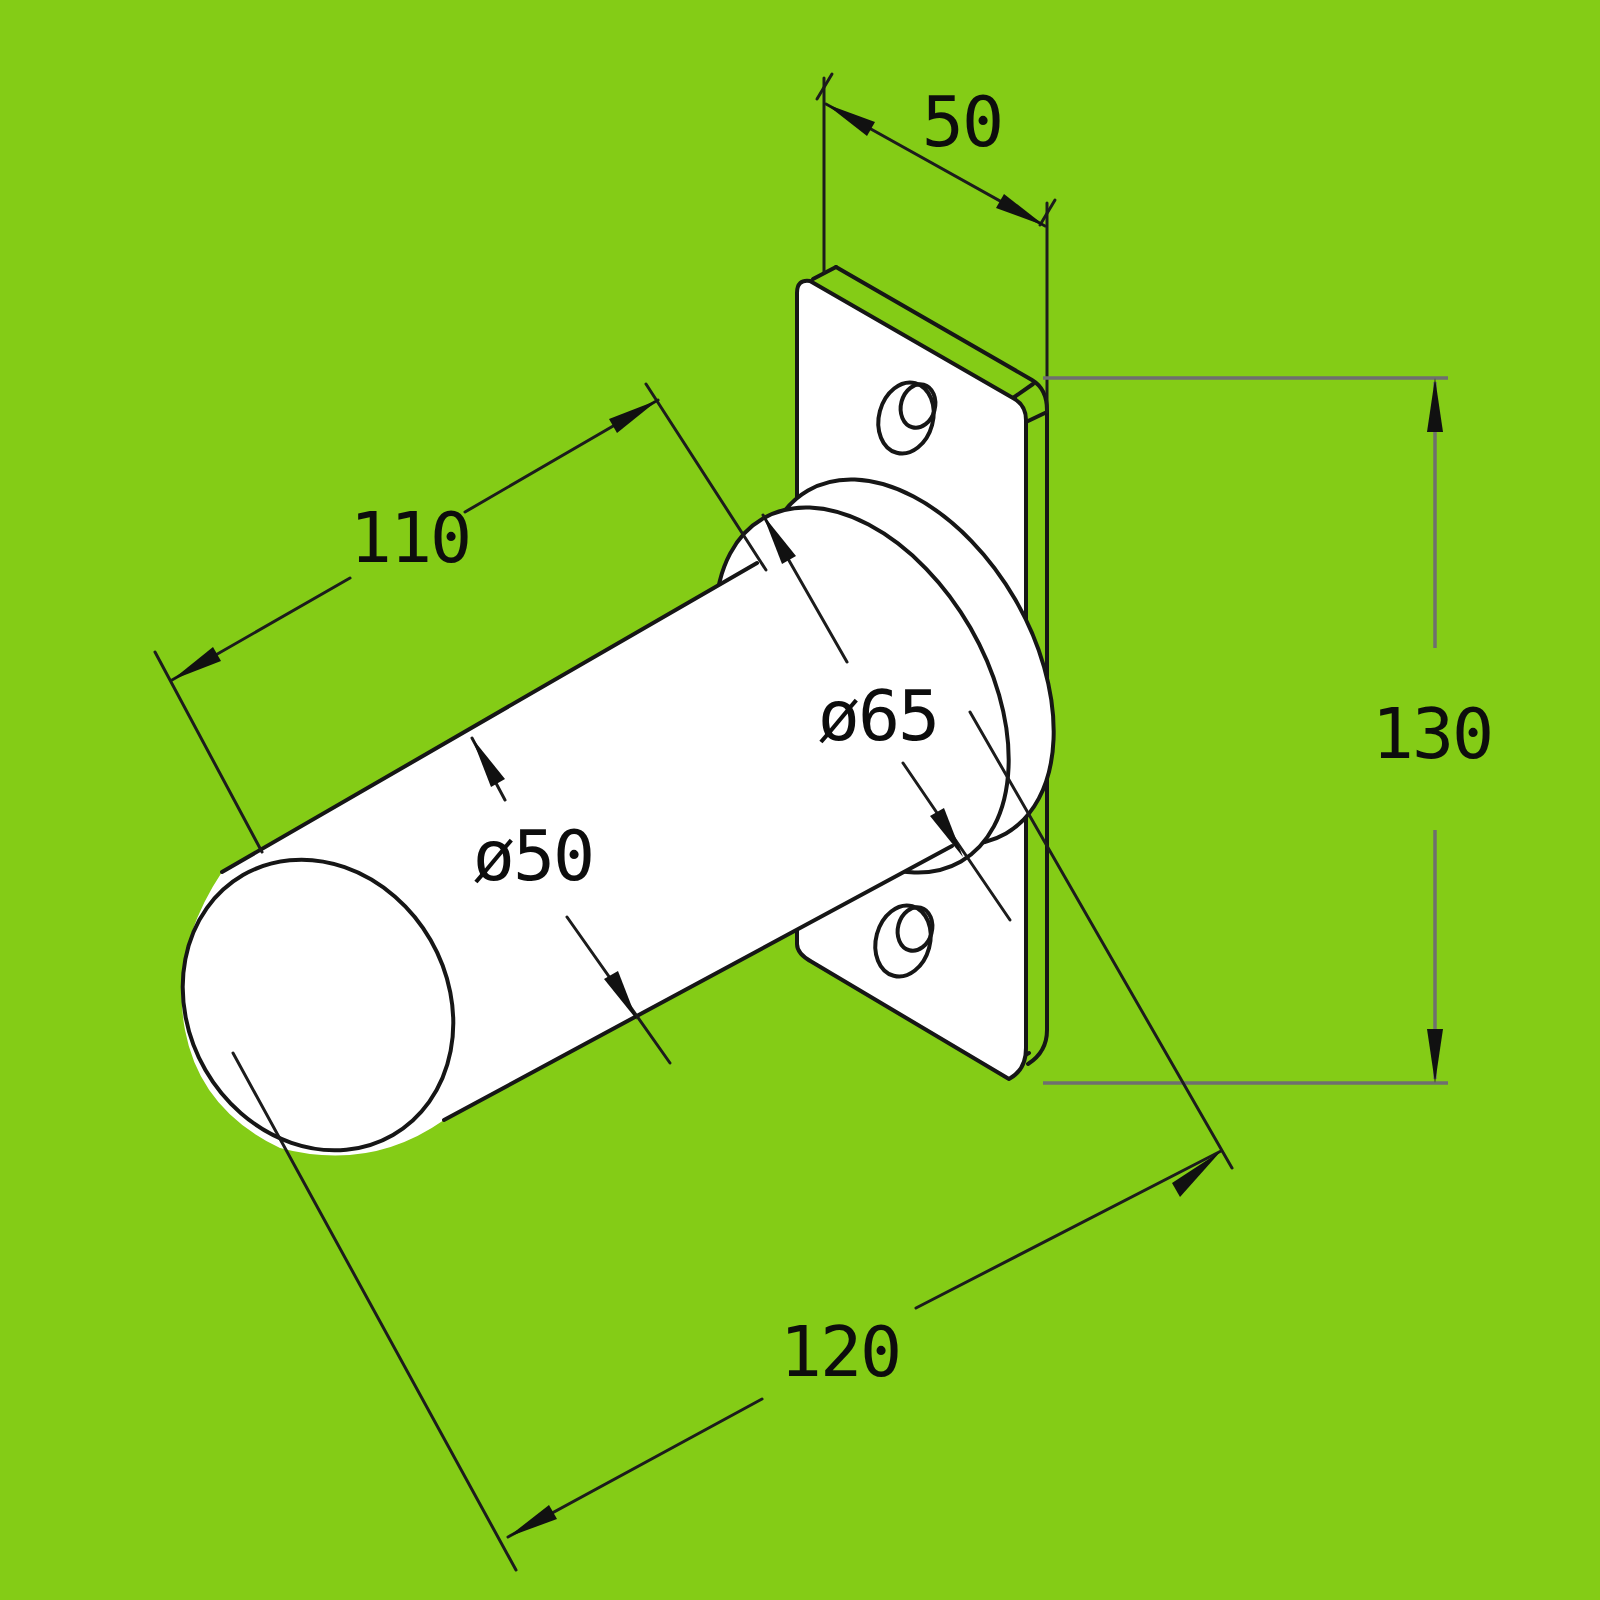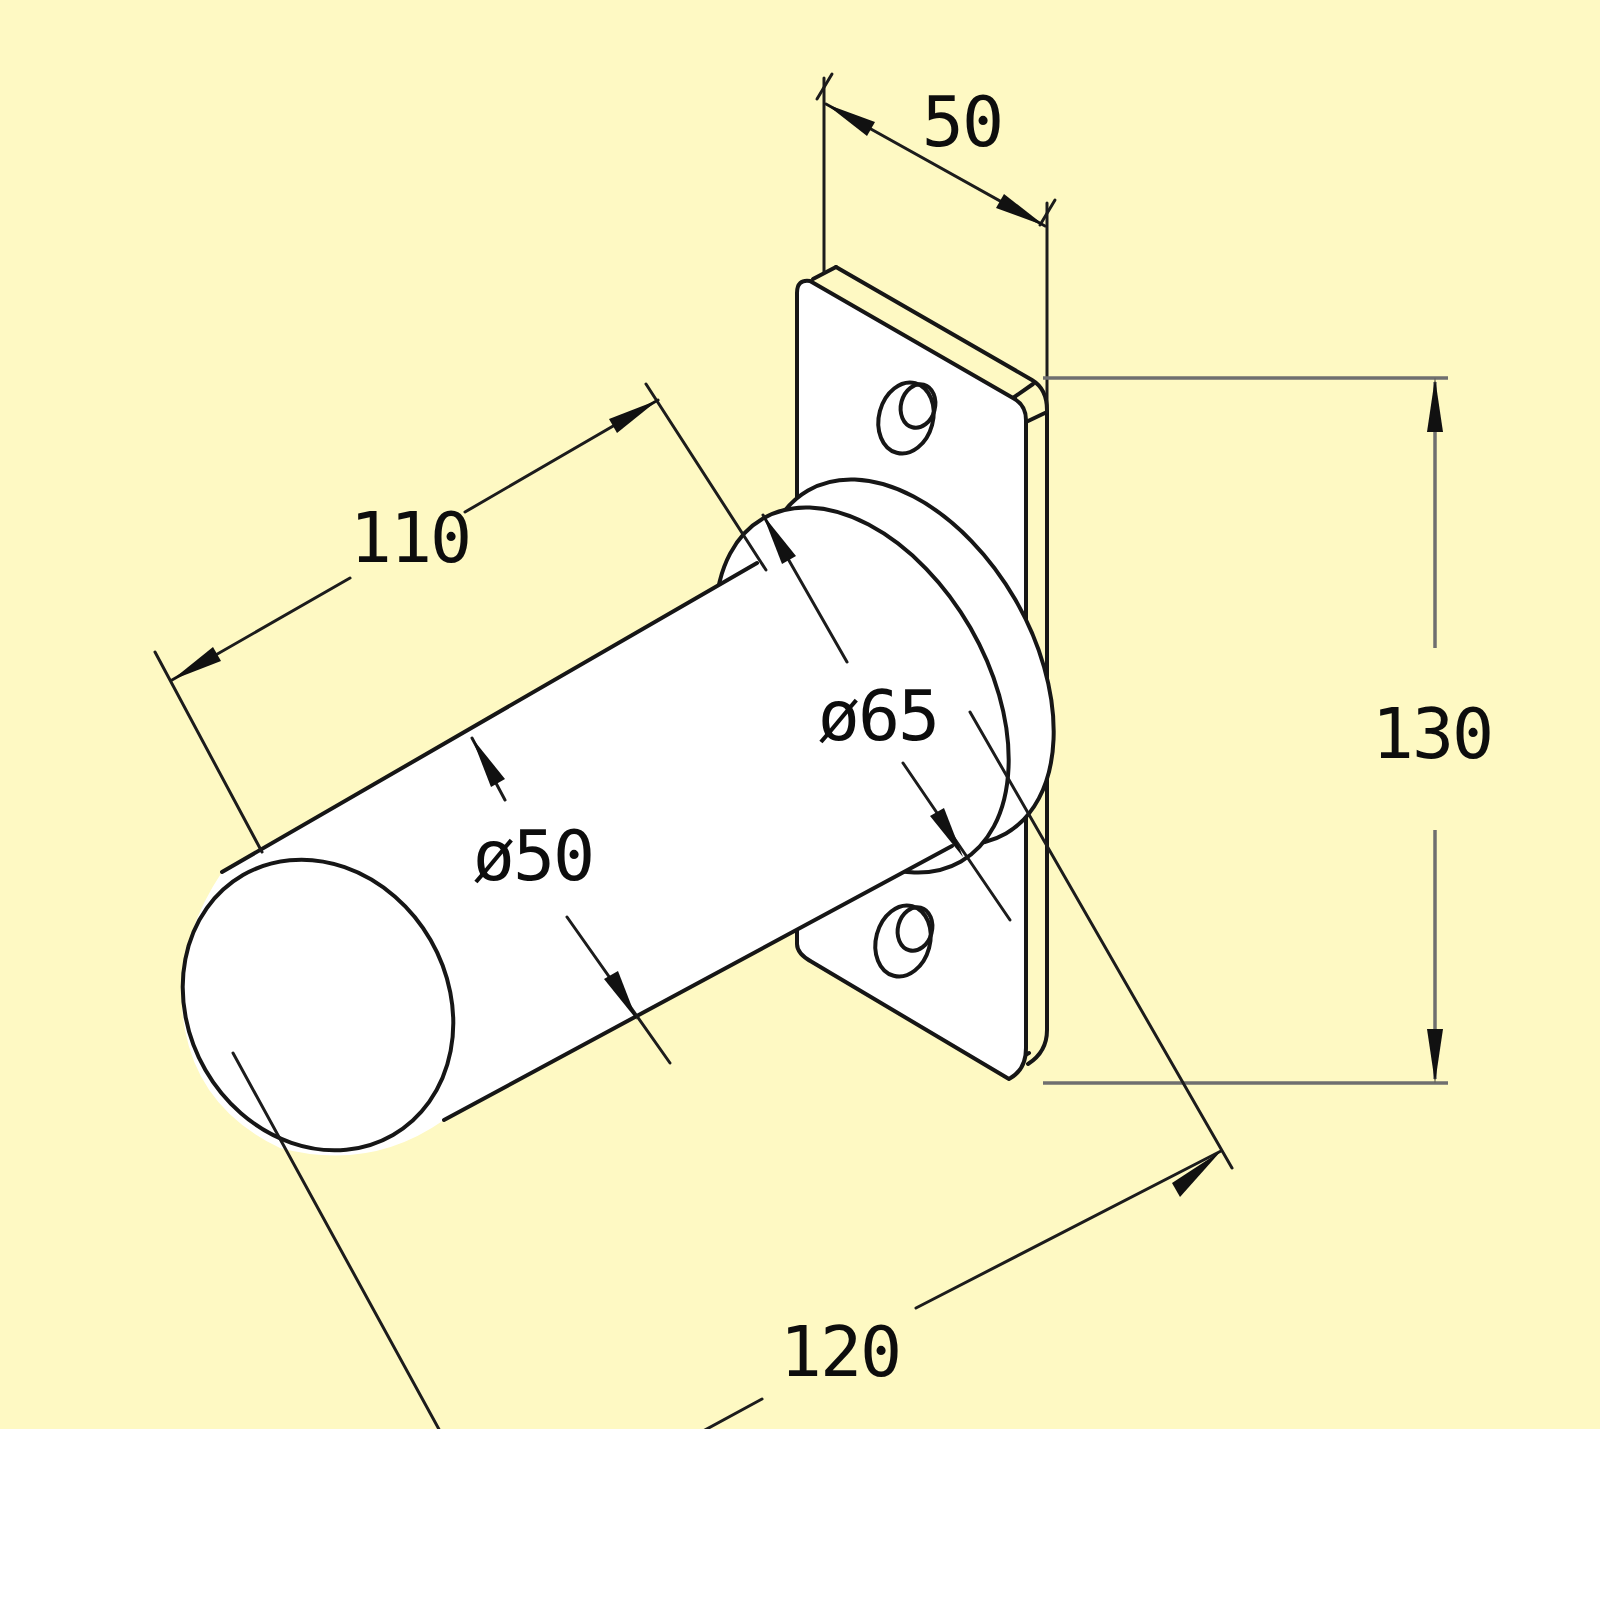--- a/index.html
+++ b/index.html
@@ -5,22 +5,22 @@
   html, body {
     margin: 0;
     padding: 0;
     background: #ffffff;
     width: 100%;
     height: 100%;
     font-family: "DejaVu Sans Mono", "Liberation Mono", monospace;
   }
   .stage {
     width: 1600px;
-    height: 1429px;
-    background: #fef9c3;
+    height: 1600px;
+    background: #84cc16;
     position: relative;
     overflow: hidden;
   }
   svg { display: block; }
   .obj {
     fill: none;
     stroke: #161616;
     stroke-width: 4;
     stroke-linecap: round;
     stroke-linejoin: round;

